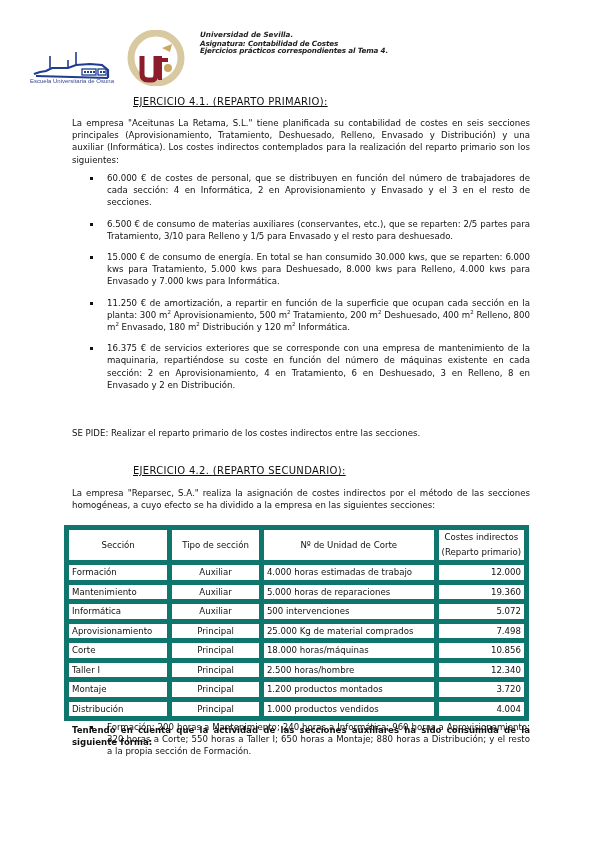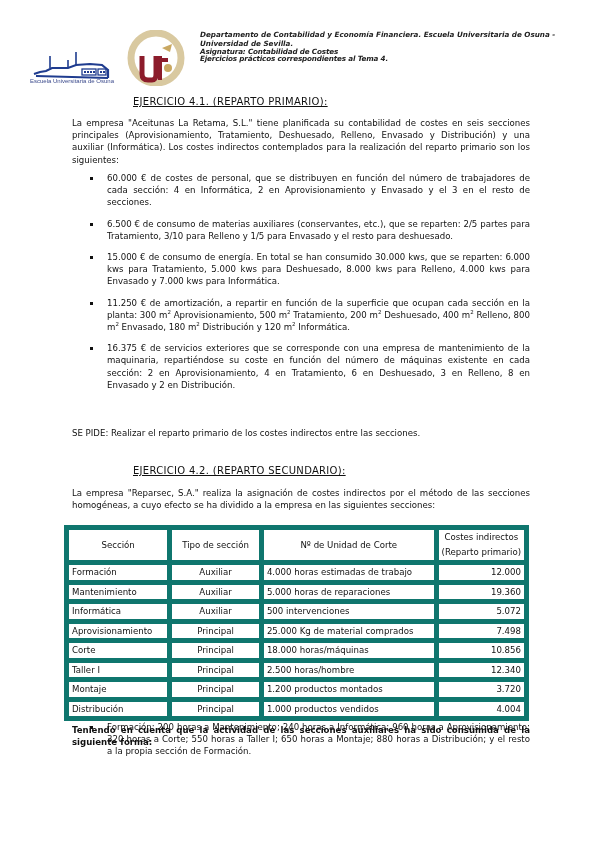--- a/index.html
+++ b/index.html
@@ -56,21 +56,20 @@
 
   <svg class="logo-us" viewBox="0 0 60 56">
     <circle cx="30" cy="28" r="25" fill="none" stroke="#d9c9a0" stroke-width="7"></circle>
     <path d="M16 26 L16 44 Q16 50 22 50 L26 50 Q30 50 30 44 L30 26" fill="none" stroke="#8c1c2b" stroke-width="5"></path>
     <path d="M34 26 L34 50 M30 30 L42 30" fill="none" stroke="#8c1c2b" stroke-width="4"></path>
     <path d="M36 18 L46 14 L44 22 Z" fill="#c9a862"></path>
     <circle cx="42" cy="38" r="4" fill="#c9a862"></circle>
   </svg>
 
   <div class="header-text">
-    <span class="line">Departamento de Contabilidad y Economía Financiera. Escuela Universitaria de Osuna -</span>
     <span class="line">Universidad de Sevilla.</span>
     <span class="line tight">Asignatura: Contabilidad de Costes</span>
     <span class="line tight">Ejercicios prácticos correspondientes al Tema 4.</span>
   </div>
 
   <div class="ex-title" style="top:96px;">EJERCICIO 4.1. (REPARTO PRIMARIO):</div>
   <div class="para" style="top:117px;">La empresa "Aceitunas La Retama, S.L." tiene planificada su contabilidad de costes en seis secciones principales (Aprovisionamiento, Tratamiento, Deshuesado, Relleno, Envasado y Distribución) y una auxiliar (Informática). Los costes indirectos contemplados para la realización del reparto primario son los siguientes:</div>
 
   <ul class="bullets" style="top:172px;">
     <li><span class="dot"></span><span>60.000 € de costes de personal, que se distribuyen en función del número de trabajadores de cada sección: 4 en Informática, 2 en Aprovisionamiento y Envasado y el 3 en el resto de secciones.</span></li>

